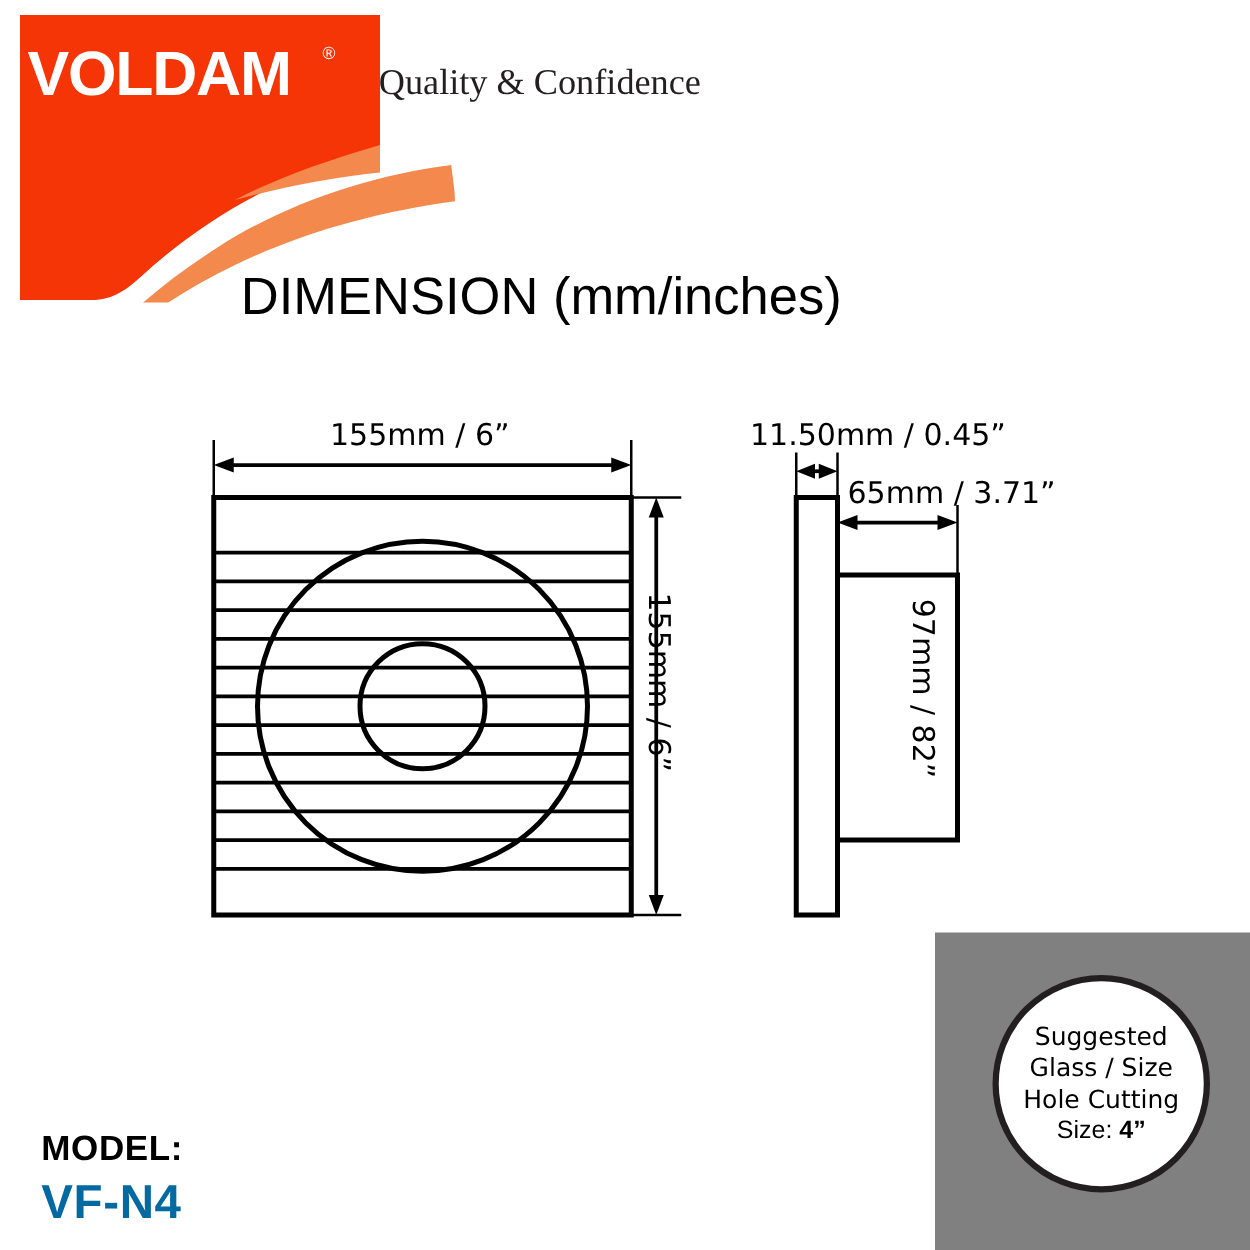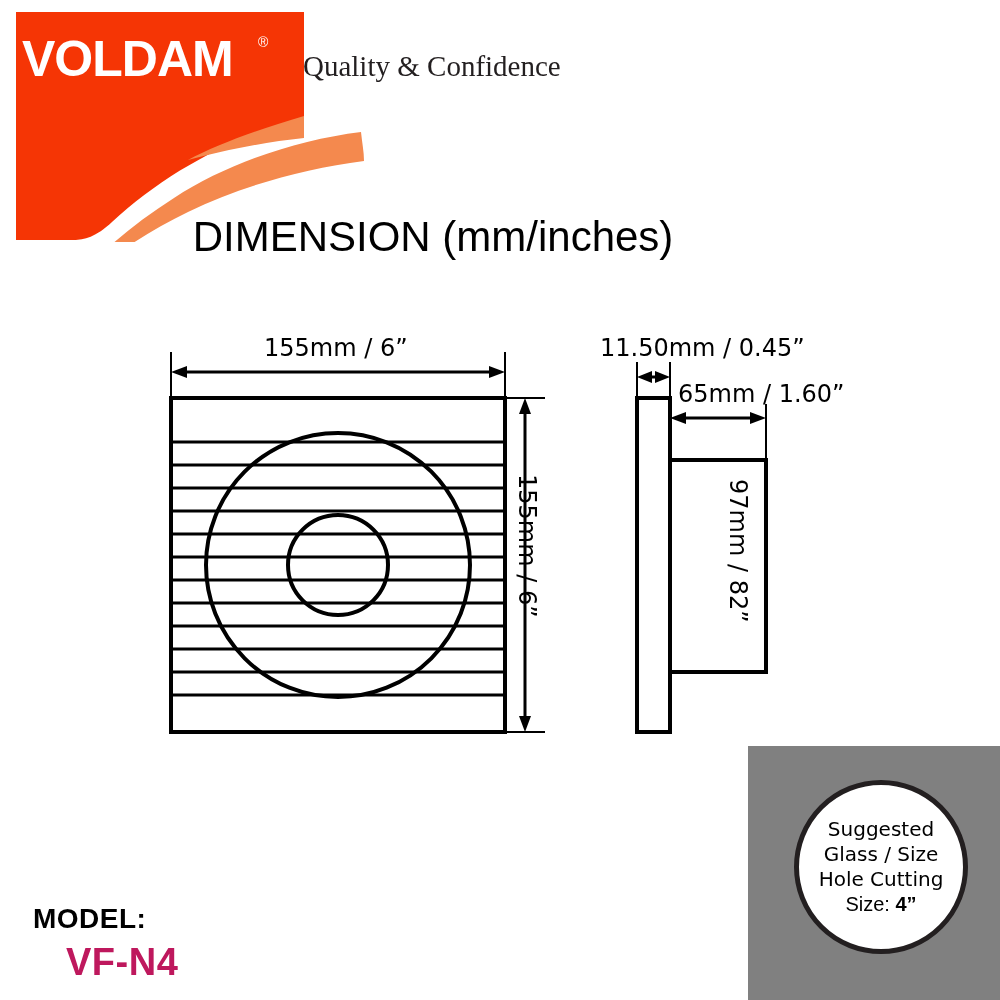--- a/index.html
+++ b/index.html
@@ -131,23 +131,22 @@
     font-size: 28px;
     font-weight: bold;
     color: #000000;
     letter-spacing: 0.5px;
   }
   #model-value {
     margin-top: 6px;
     font-family: "Liberation Sans", "DejaVu Sans", sans-serif;
     font-size: 38px;
     font-weight: bold;
-    color: #be185d;
+    color: #0369a1;
     letter-spacing: 0.5px;
-    margin-left: 33px;
   }
 </style>
 </head>
 <body>
 
 <div id="header-band">
   <svg width="1000" height="230" viewBox="0 0 1000 230">
 
     <path fill="#F53505" d="M0,0 L288,0 L288,108
              C220,122 150,160 96,210
@@ -233,21 +232,21 @@
       <polygon points="766,418 750,412 750,424" fill="#000000" stroke="none"></polygon>
     </g>
 
   </g>
 </svg>
 
 <div class="dim-label" id="label-width-front">155mm / 6”</div>
 
 <div class="dim-label" id="label-thickness">11.50mm / 0.45”</div>
 
-<div class="dim-label" id="label-depth">65mm / 1.60”</div>
+<div class="dim-label" id="label-depth">65mm / 3.71”</div>
 
 <div class="dim-label vertical" id="label-height-front">155mm / 6”</div>
 
 <div class="dim-label vertical" id="label-body-height">97mm / 82”</div>
 
 <div id="callout-box">
   <div id="callout-circle">
     <div class="cl">Suggested</div>
     <div class="cl">Glass / Size</div>
     <div class="cl">Hole Cutting</div>

